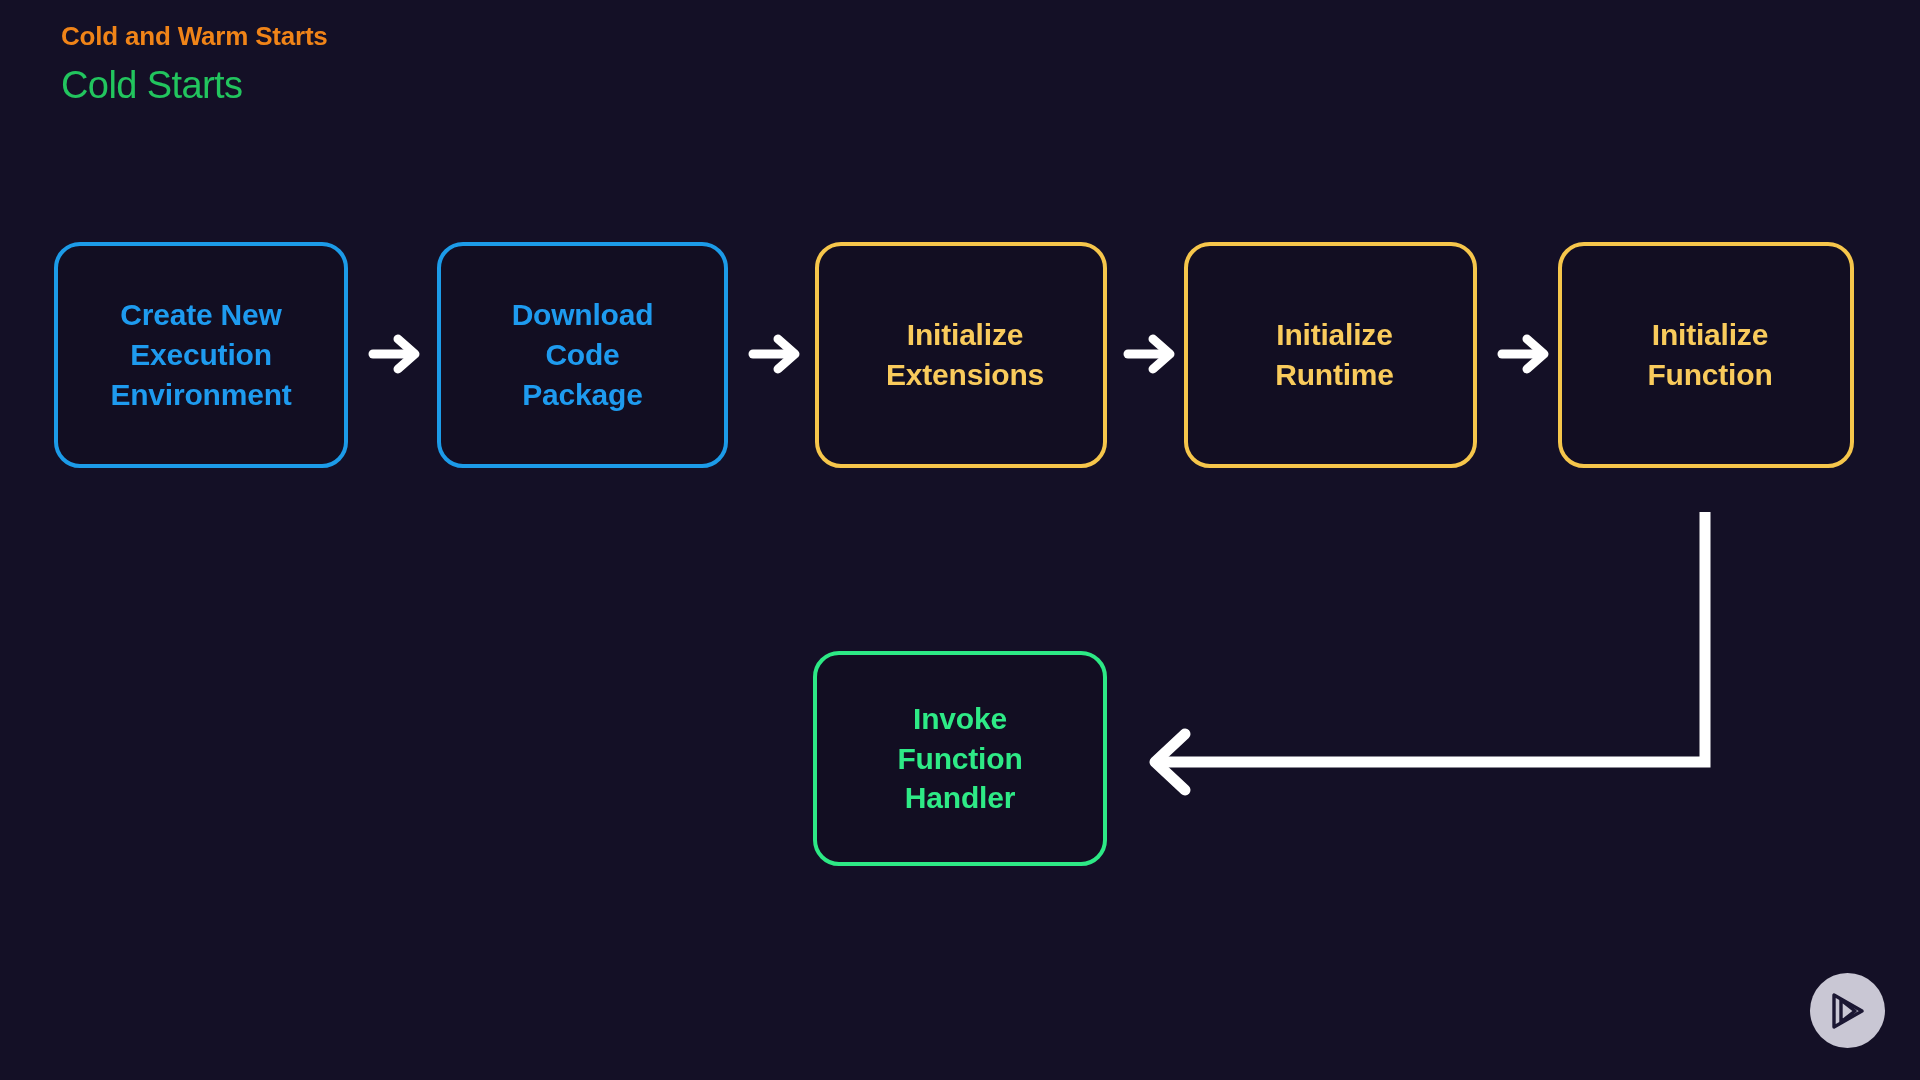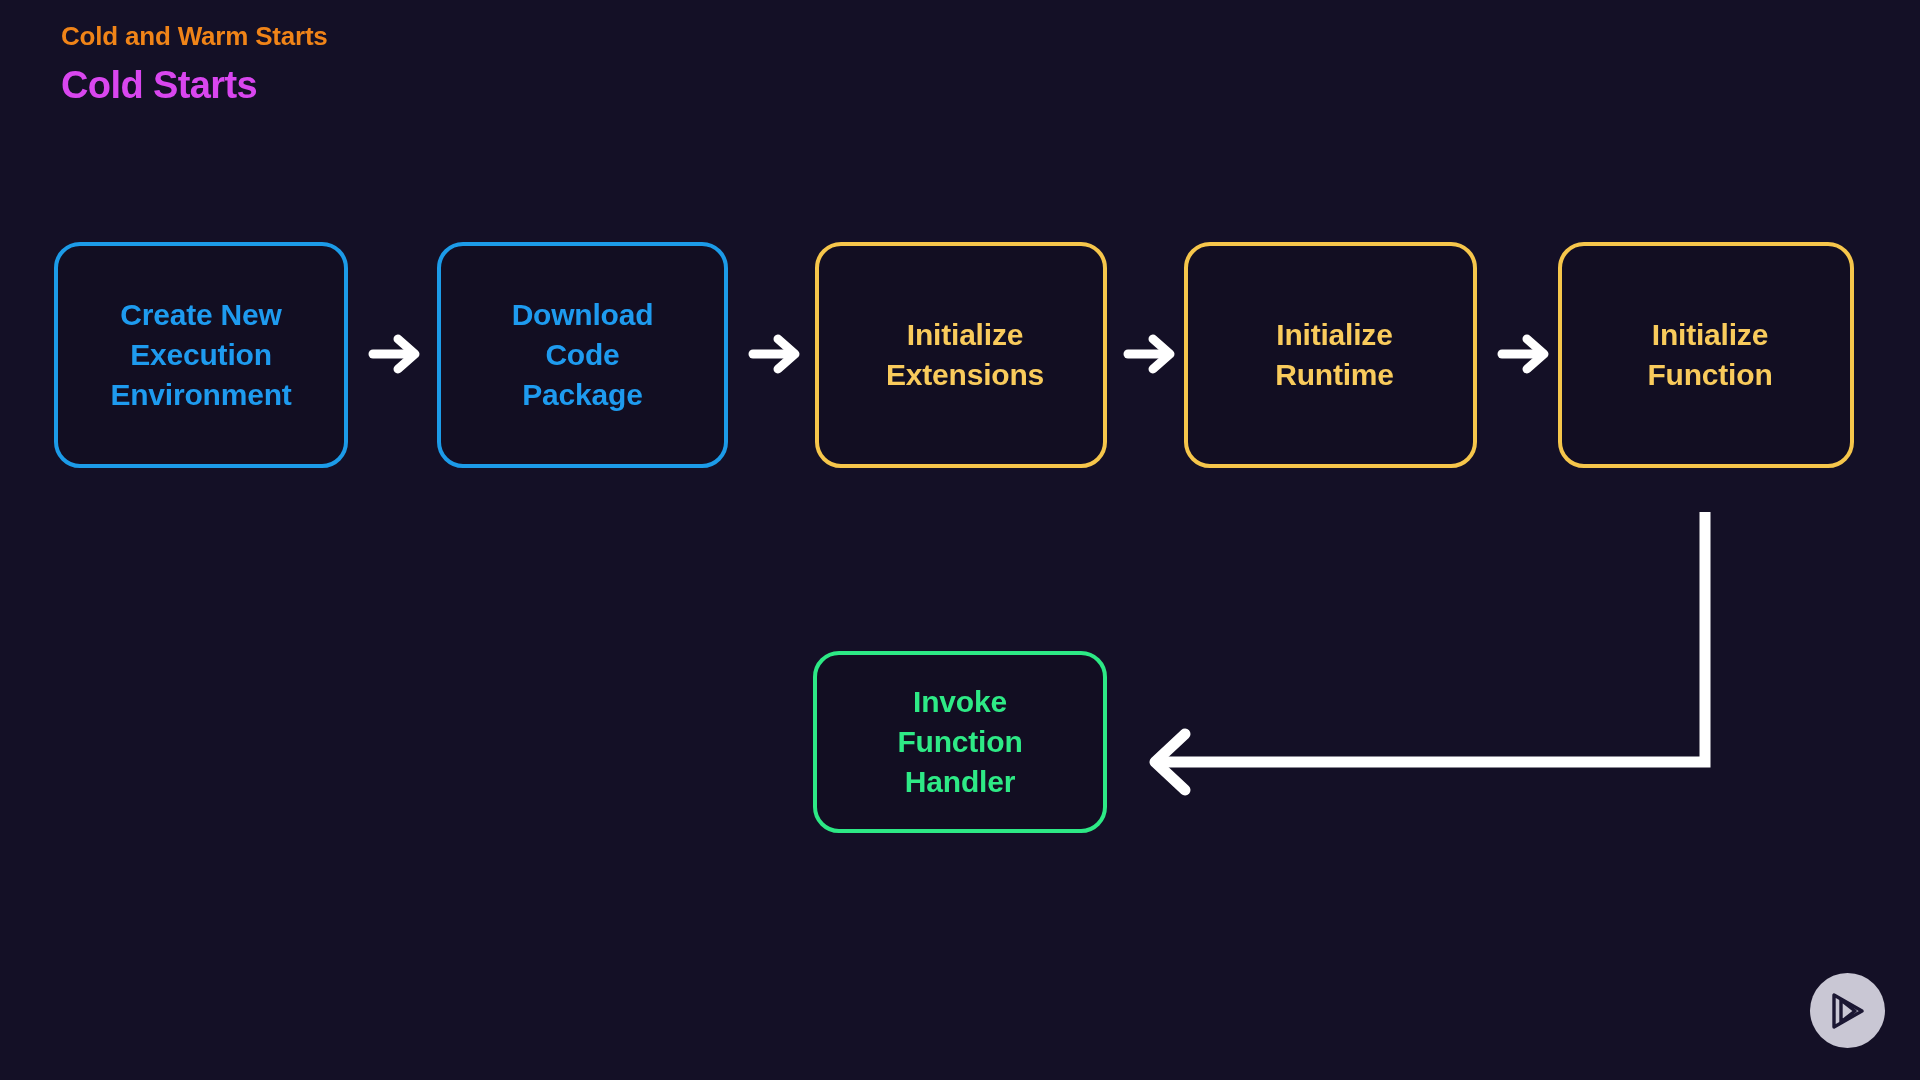--- a/index.html
+++ b/index.html
@@ -33,23 +33,23 @@
     font-weight: 700;
     letter-spacing: -0.2px;
     color: #F08418;
     line-height: 1.25;
     margin: 0;
     white-space: nowrap;
     text-align: right;
   }
   .title {
     font-size: 38px;
-    font-weight: 700;
+    font-weight: 400;
     letter-spacing: -0.6px;
-    color: #d946ef;
+    color: #22c55e;
     line-height: 1.25;
     margin: 9px 0 0 0;
     white-space: nowrap;
   }
 
   
   .flow-row {
     position: absolute;
     left: 0;
     top: 242px;
@@ -90,21 +90,21 @@
   #node-1 { left: 437px;  width: 291px; justify-content: center; }
   #node-2 { left: 815px;  width: 292px; }
   #node-3 { left: 1184px; width: 293px; }
   #node-4 { left: 1558px; width: 296px; }
 
   .node.green#node-5 {
     position: absolute;
     left: 813px;
     top: 651px;
     width: 294px;
-    height: 182px;
+    height: 215px;
     border-radius: 26px;
   }
 
   
   .step-arrow {
     position: absolute;
     top: 81px;
     width: 62px;
     height: 62px;
   }

